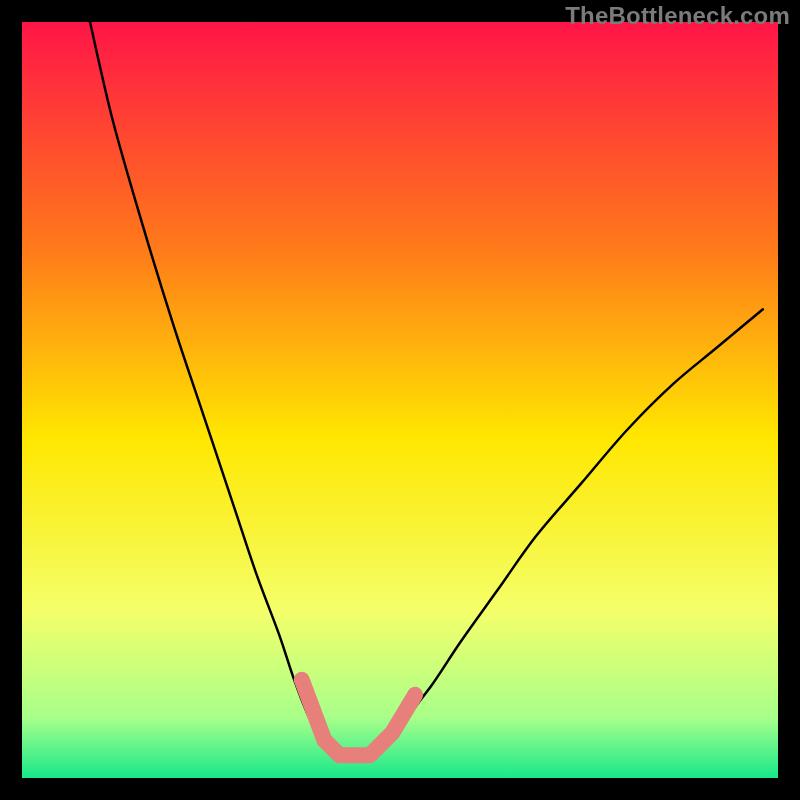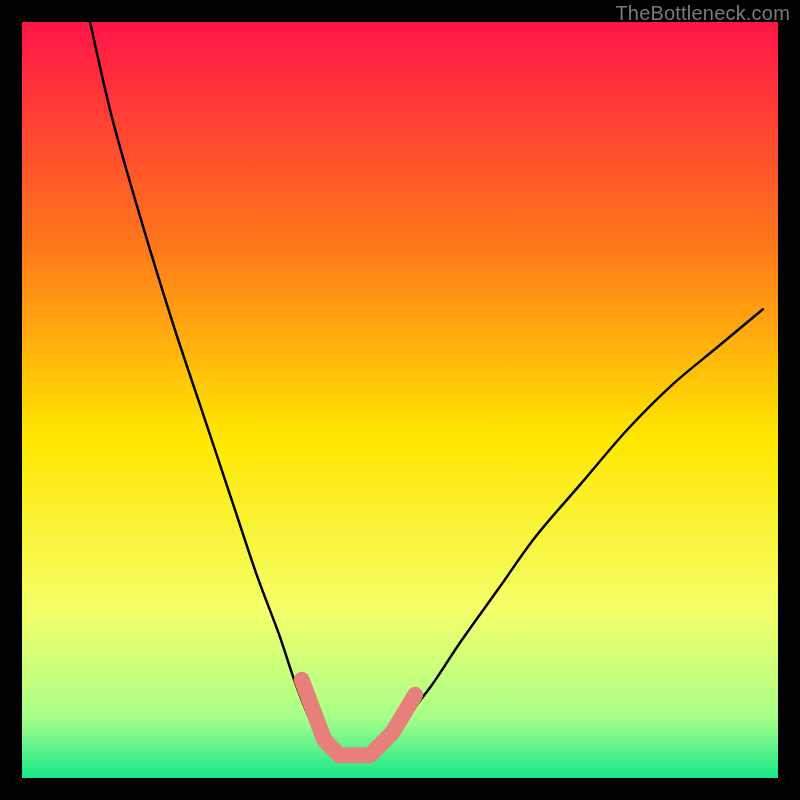--- a/index.html
+++ b/index.html
@@ -22,22 +22,22 @@
     top: 22px;
     width: 756px;
     height: 756px;
     overflow: hidden;
   }
   .watermark {
     position: absolute;
     top: 2px;
     right: 10px;
     color: #7b7b7b;
-    font-size: 20px;
-    font-weight: 400;
+    font-size: 24px;
+    font-weight: 700;
     letter-spacing: 0.2px;
     z-index: 5;
     margin-left: 32px;
   }
   svg { display: block; }
 </style>
 </head>
 <body>
 
 <div class="frame">

